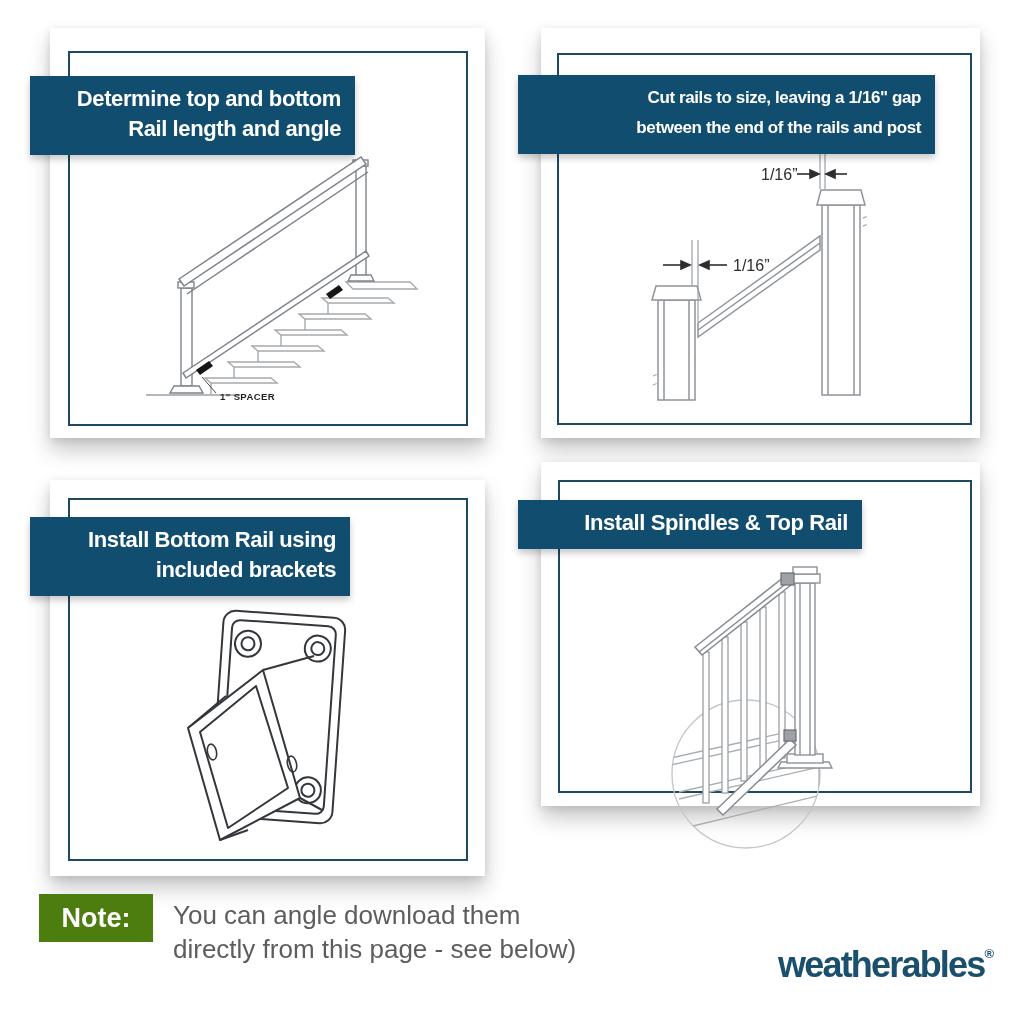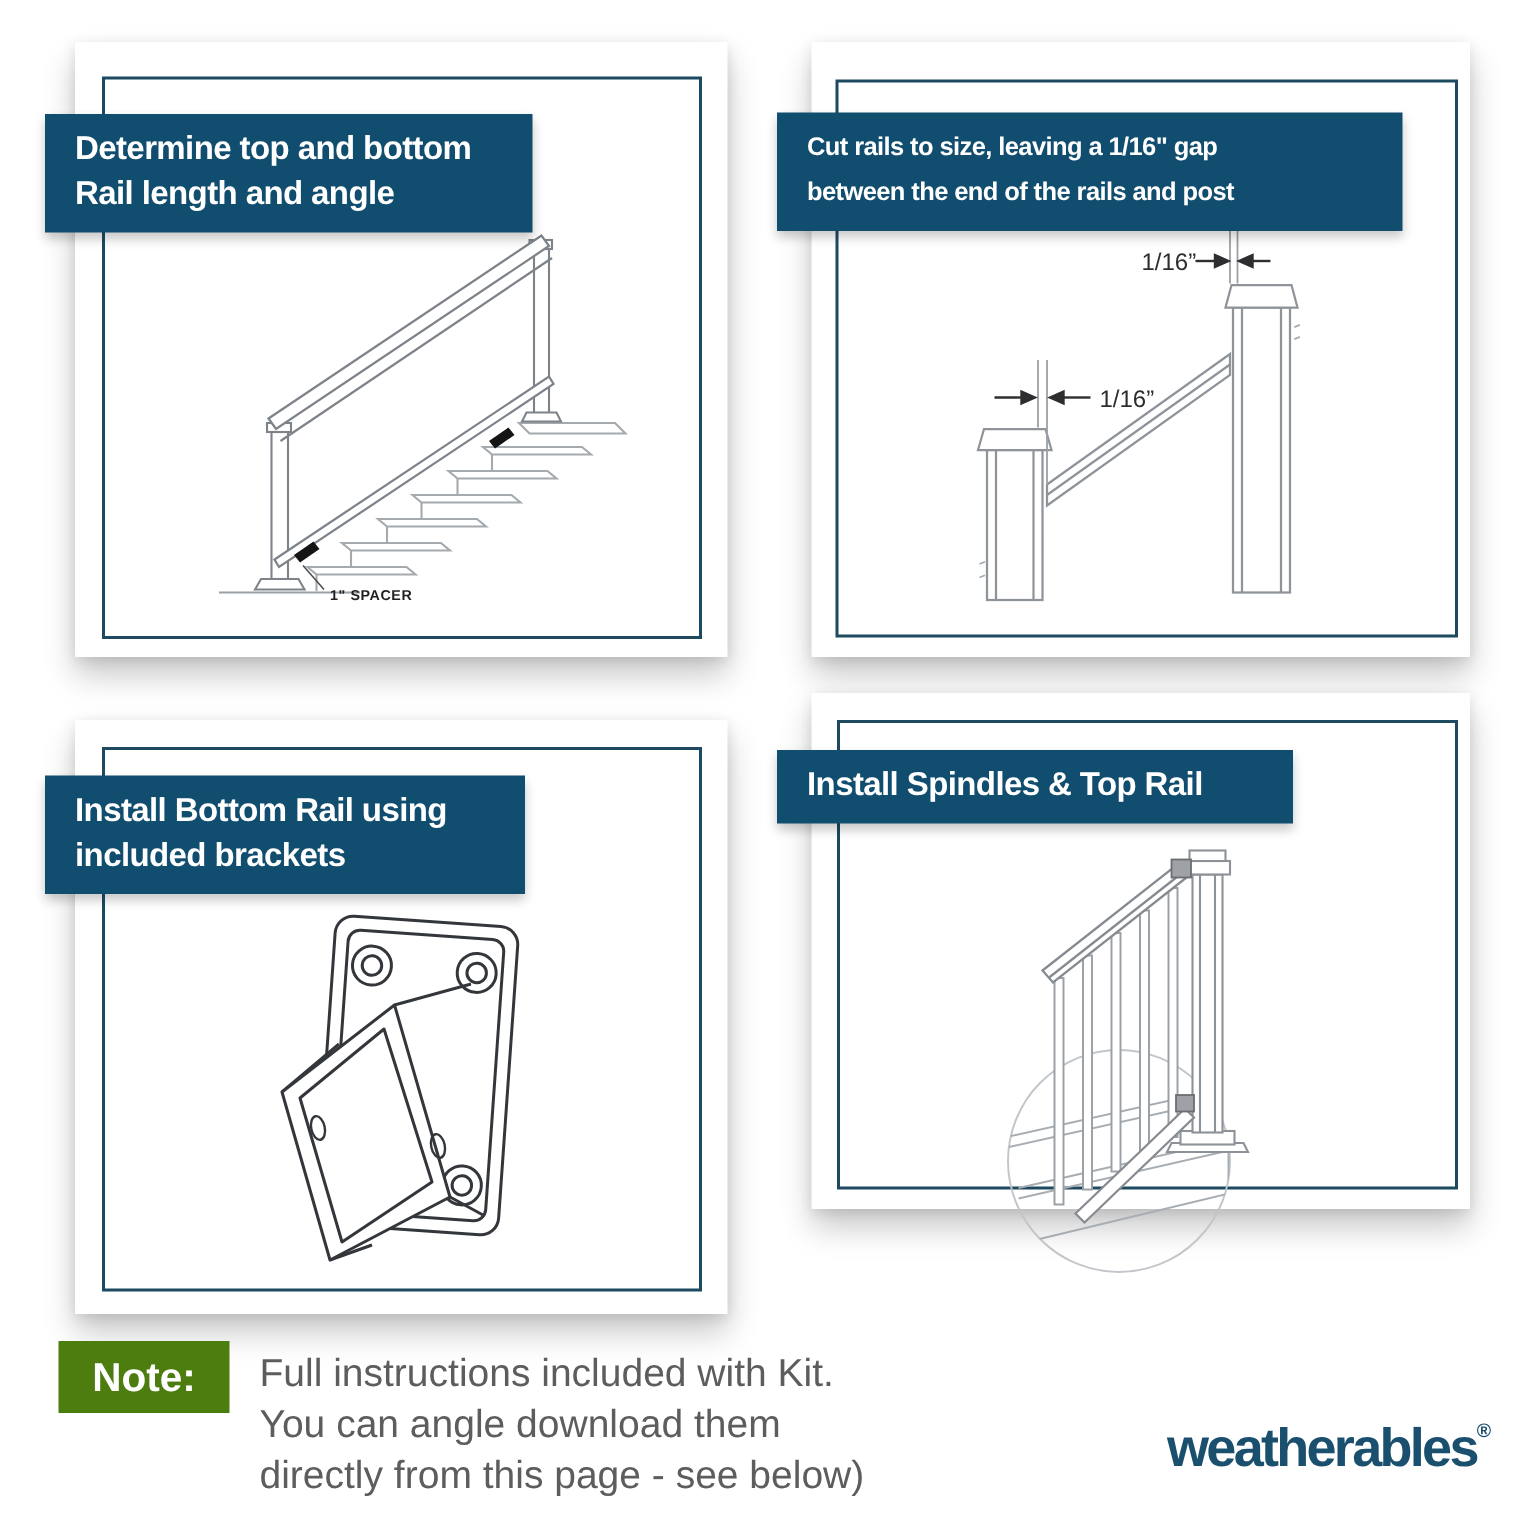--- a/index.html
+++ b/index.html
@@ -4,21 +4,21 @@
 <style>
   html,body{margin:0;padding:0;background:#ffffff;}
   .stage{position:relative;width:1024px;height:1024px;background:#ffffff;overflow:hidden;
          font-family:"Liberation Sans",sans-serif;}
   .card{position:absolute;background:#ffffff;
         box-shadow:0 12px 20px rgba(0,0,0,.22), 0 2px 8px rgba(0,0,0,.10);}
   .frame{position:absolute;border:2px solid #1d4a61;}
   .card svg{position:absolute;left:0;top:0;}
   .hdr{position:absolute;background:#114d6e;color:#ffffff;font-weight:bold;
        white-space:pre-line;font-size:22px;line-height:30px;letter-spacing:-0.4px;
-       padding:8px 14px 11px 20px;box-shadow:0 4px 7px rgba(0,0,0,.22);box-sizing:border-box;}
+       padding:8px 14px 11px 20px;box-shadow:0 4px 7px rgba(0,0,0,.22);box-sizing:border-box;text-align:right;}
   .hdr.small{font-size:17px;}
   .note-box{position:absolute;left:39px;top:894px;width:114px;height:48px;background:#4d7c0f;
             color:#fff;font-weight:bold;font-size:27px;line-height:48px;text-align:center;}
   .note-text{position:absolute;left:173px;top:898px;font-size:26px;line-height:34px;color:#5d5d5f;}
   .brand{position:absolute;left:778px;top:944px;font-size:36px;font-weight:bold;color:#1b4f6e;
          letter-spacing:-1.8px;}
   .brand .reg{font-size:13px;letter-spacing:0;vertical-align:super;position:relative;top:-6px;}
   svg text{font-family:"Liberation Sans",sans-serif;}
 </style>
 </head>
@@ -210,20 +210,19 @@
       <g fill="#9ea2a7" stroke="#6a6e73" stroke-width="1.2">
         <rect x="240" y="111" width="13" height="12"></rect>
         <rect x="243" y="268" width="12" height="11"></rect>
       </g>
     </svg>
     <div class="hdr" style="left:-23px;top:38px;width:344px;">Install Spindles &amp; Top Rail</div>
   </div>
 
   <div class="note-box">Note:</div>
   <div class="note-text">
-    <div>Full instructions included with Kit.</div>
     <div>You can angle download them</div>
     <div>directly from this page - see below)</div>
   </div>
 
   <div class="brand"><span>weatherables</span><span class="reg">®</span></div>
 
 </div>
 
 </body></html>

